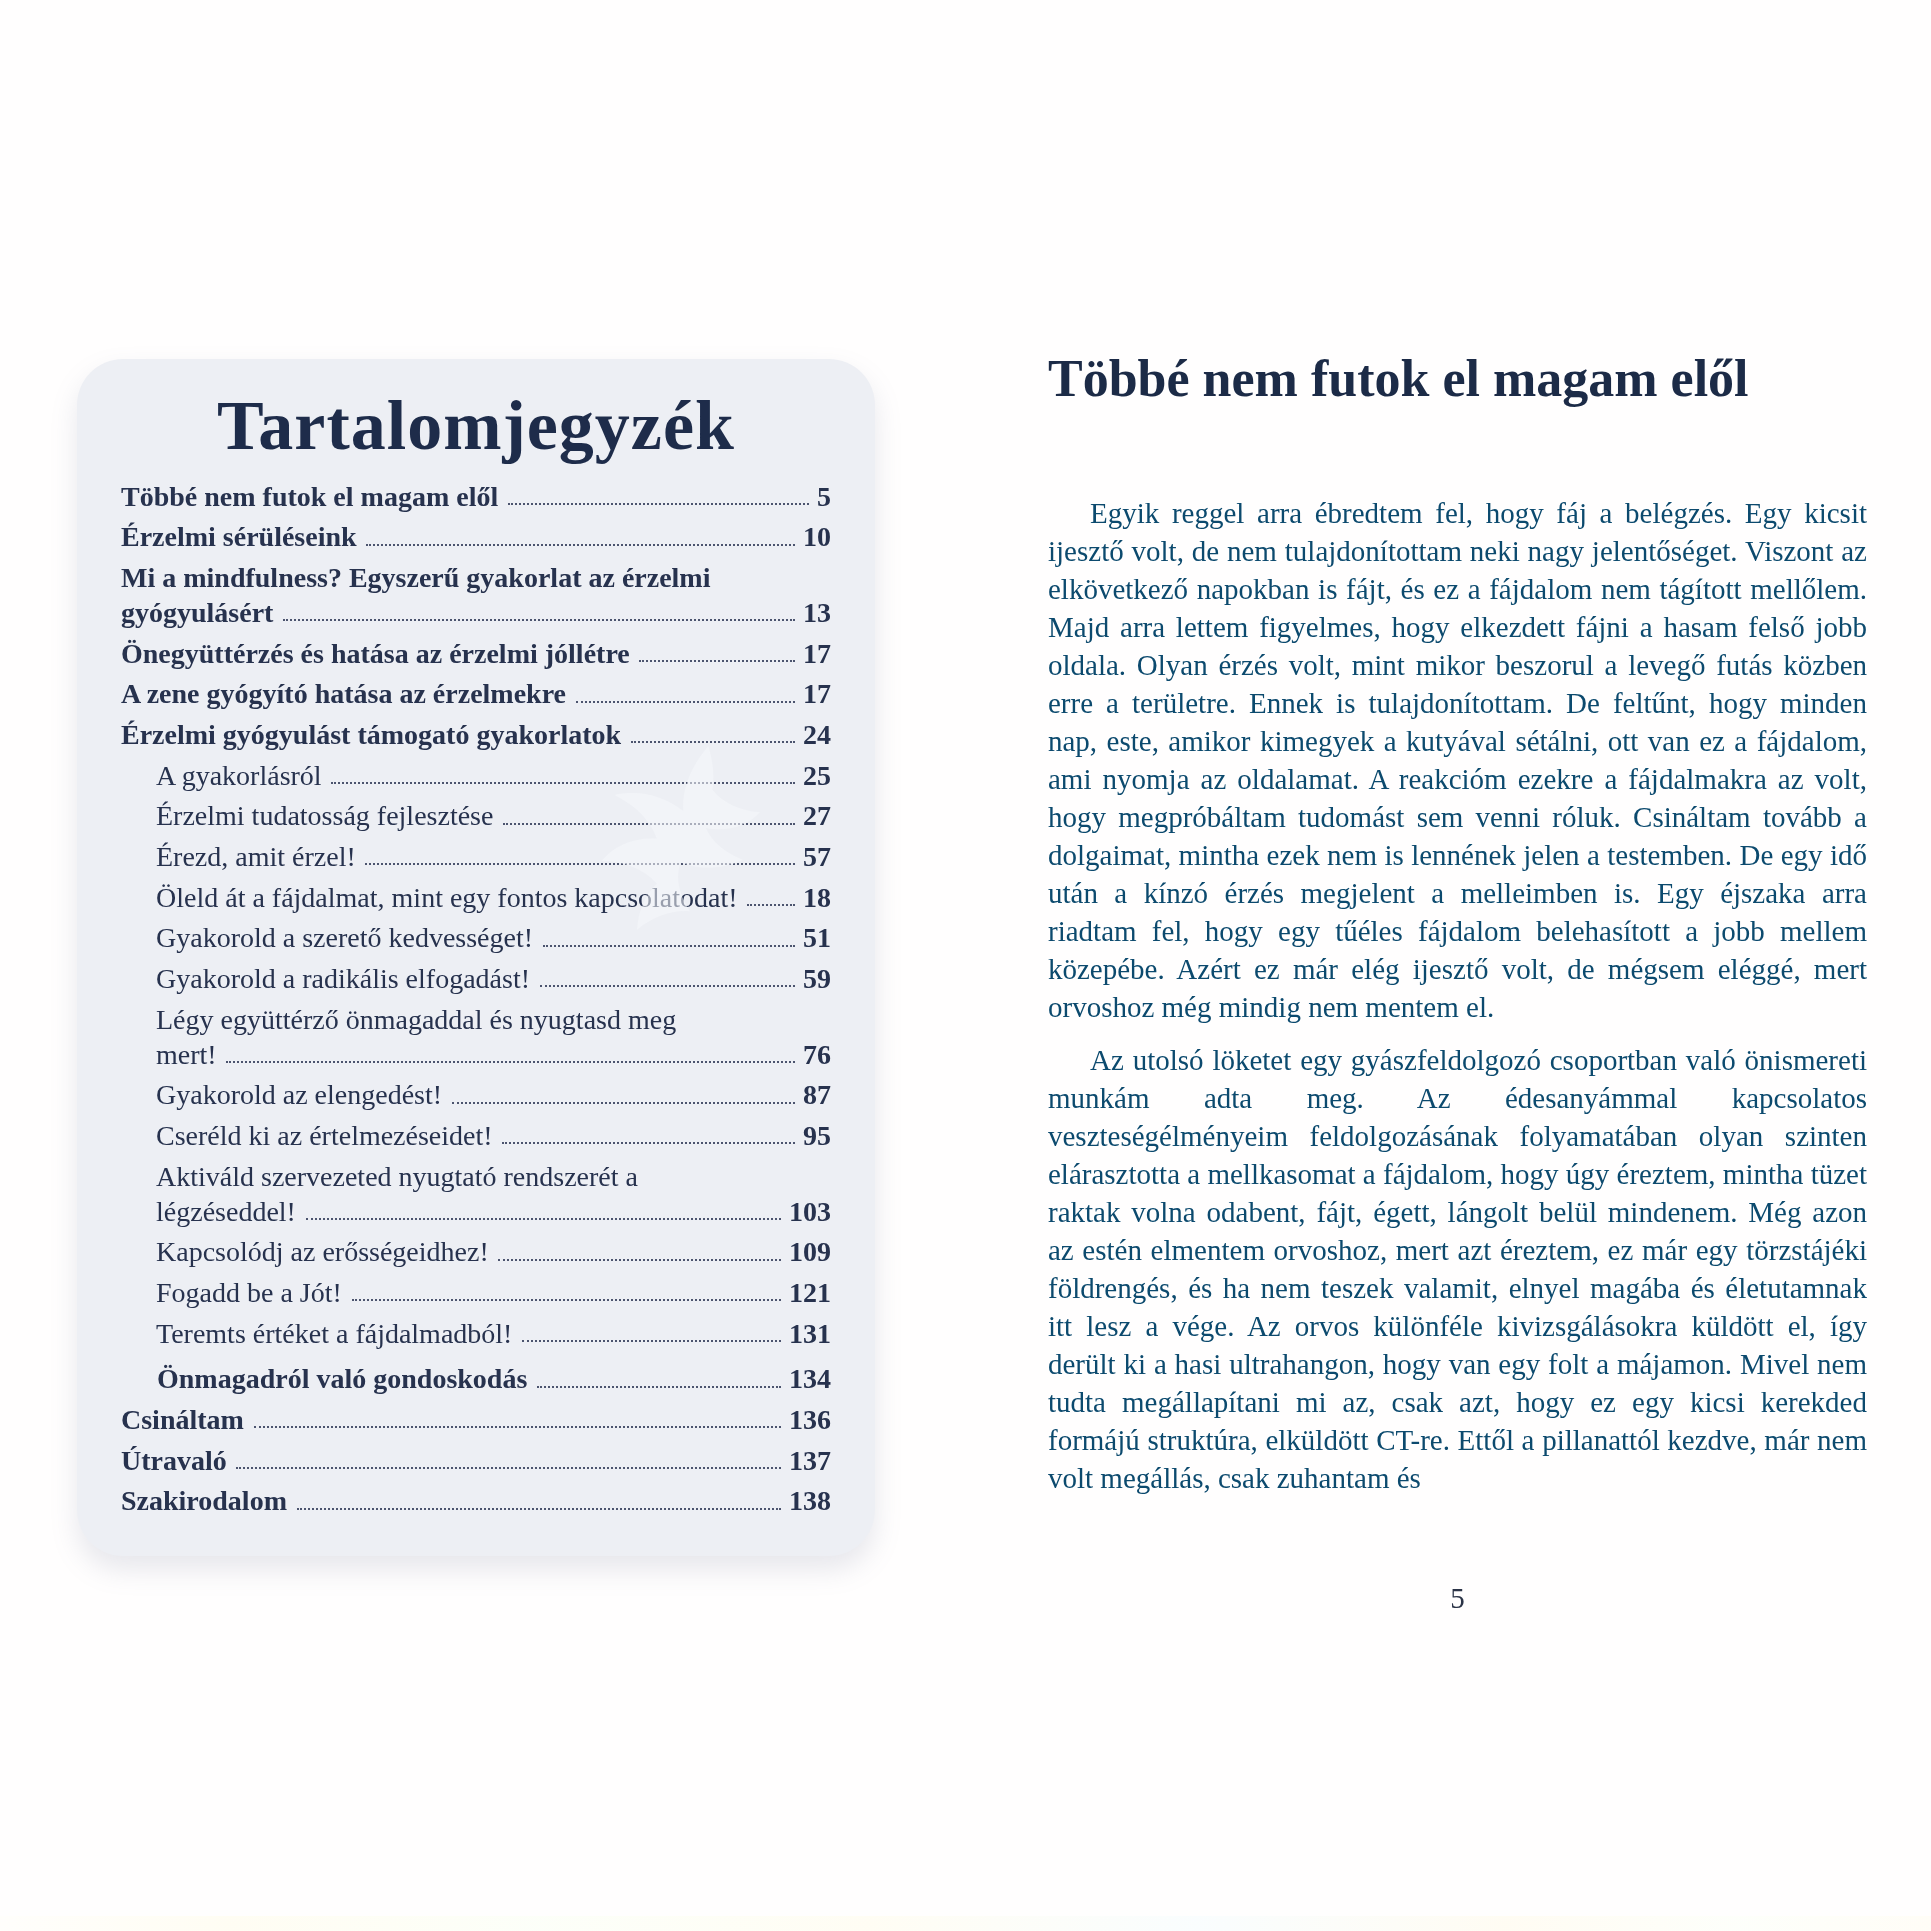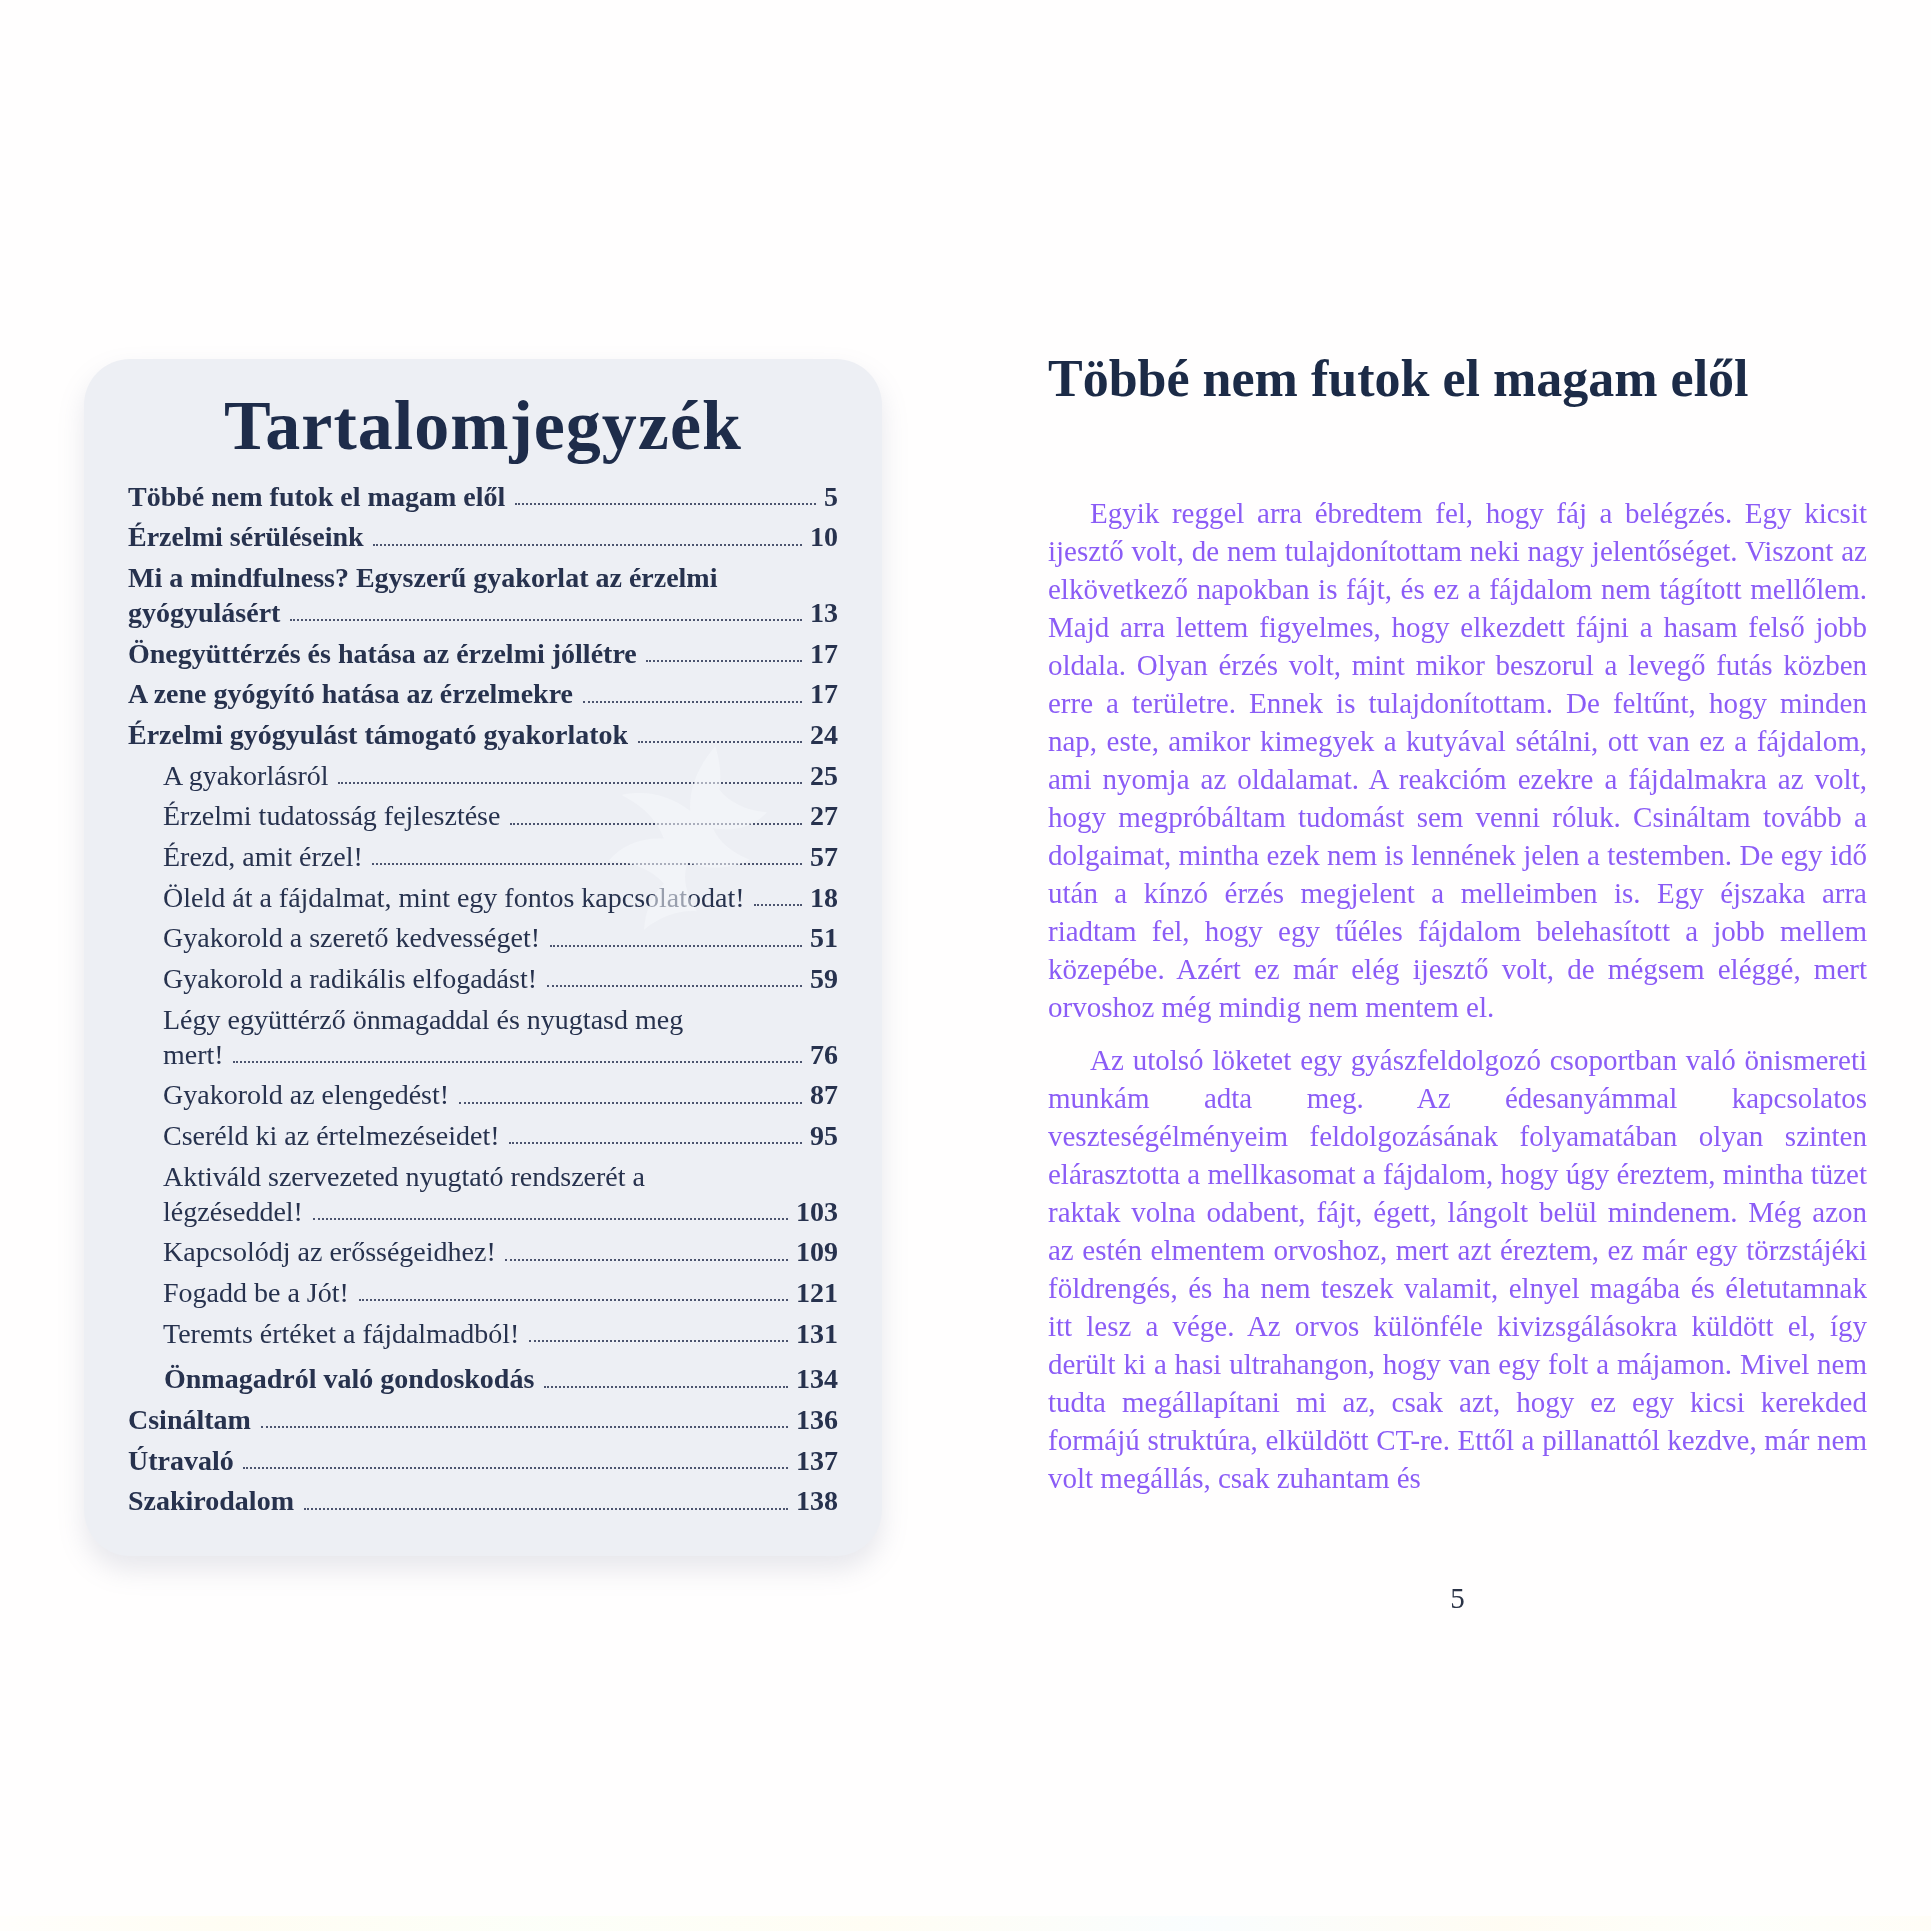--- a/index.html
+++ b/index.html
@@ -3,21 +3,21 @@
 <meta charset="utf-8">
 <style>
   html,body{margin:0;padding:0;background:#ffffff;}
   .sheet{
     position:relative;width:1931px;height:1931px;background:#fffefe;overflow:hidden;
     font-family:"Liberation Serif", serif;color:#2c3547;
   }
   
   .page-left{position:absolute;left:0;top:0;width:966px;height:1931px;}
   .toc-card{
-    position:absolute;left:84px;top:359px;width:798px;height:1197px;
+    position:absolute;left:77px;top:359px;width:798px;height:1197px;
     box-sizing:border-box;padding:27px 44px 0 44px;
     background:#edeff4;border-radius:46px;
     box-shadow:0 13.5px 27px rgba(120,130,155,0.18);
   }
   .toc-title{
     margin:7.7px 0 23px 0;text-align:center;
     font-size:70px;line-height:64px;font-weight:700;letter-spacing:1px;
     color:#1e2c4a;
   }
   .toc-list{font-size:28px;line-height:32px;color:#27324e;}
@@ -35,21 +35,21 @@
   }
   .toc-entry .pg{font-weight:700;flex:0 0 auto;}
   
   .page-right{position:absolute;left:966px;top:0;width:966px;height:1931px;}
   .chapter-title{
     position:absolute;left:82px;top:350px;width:821px;
     margin:0;font-size:52px;line-height:58px;font-weight:700;color:#1c2b47;
   }
   .body-text{
     position:absolute;left:82px;top:494px;width:819px;
-    font-size:29px;line-height:38px;text-align:justify;color:#8b5cf6;
+    font-size:29px;line-height:38px;text-align:justify;color:#0c4a6e;
   }
   .body-text p{margin:0 0 15.4px 0;text-indent:42px;}
   .folio{
     position:absolute;left:82px;top:1582px;width:819px;
     text-align:center;font-size:29px;color:#2b3447;
   }
   
   .bird{position:absolute;pointer-events:none;}
   .bird-left{left:502px;top:378px;width:198px;height:198px;opacity:0.55;}
   .bird-left path{fill:#f7f9fc;}

